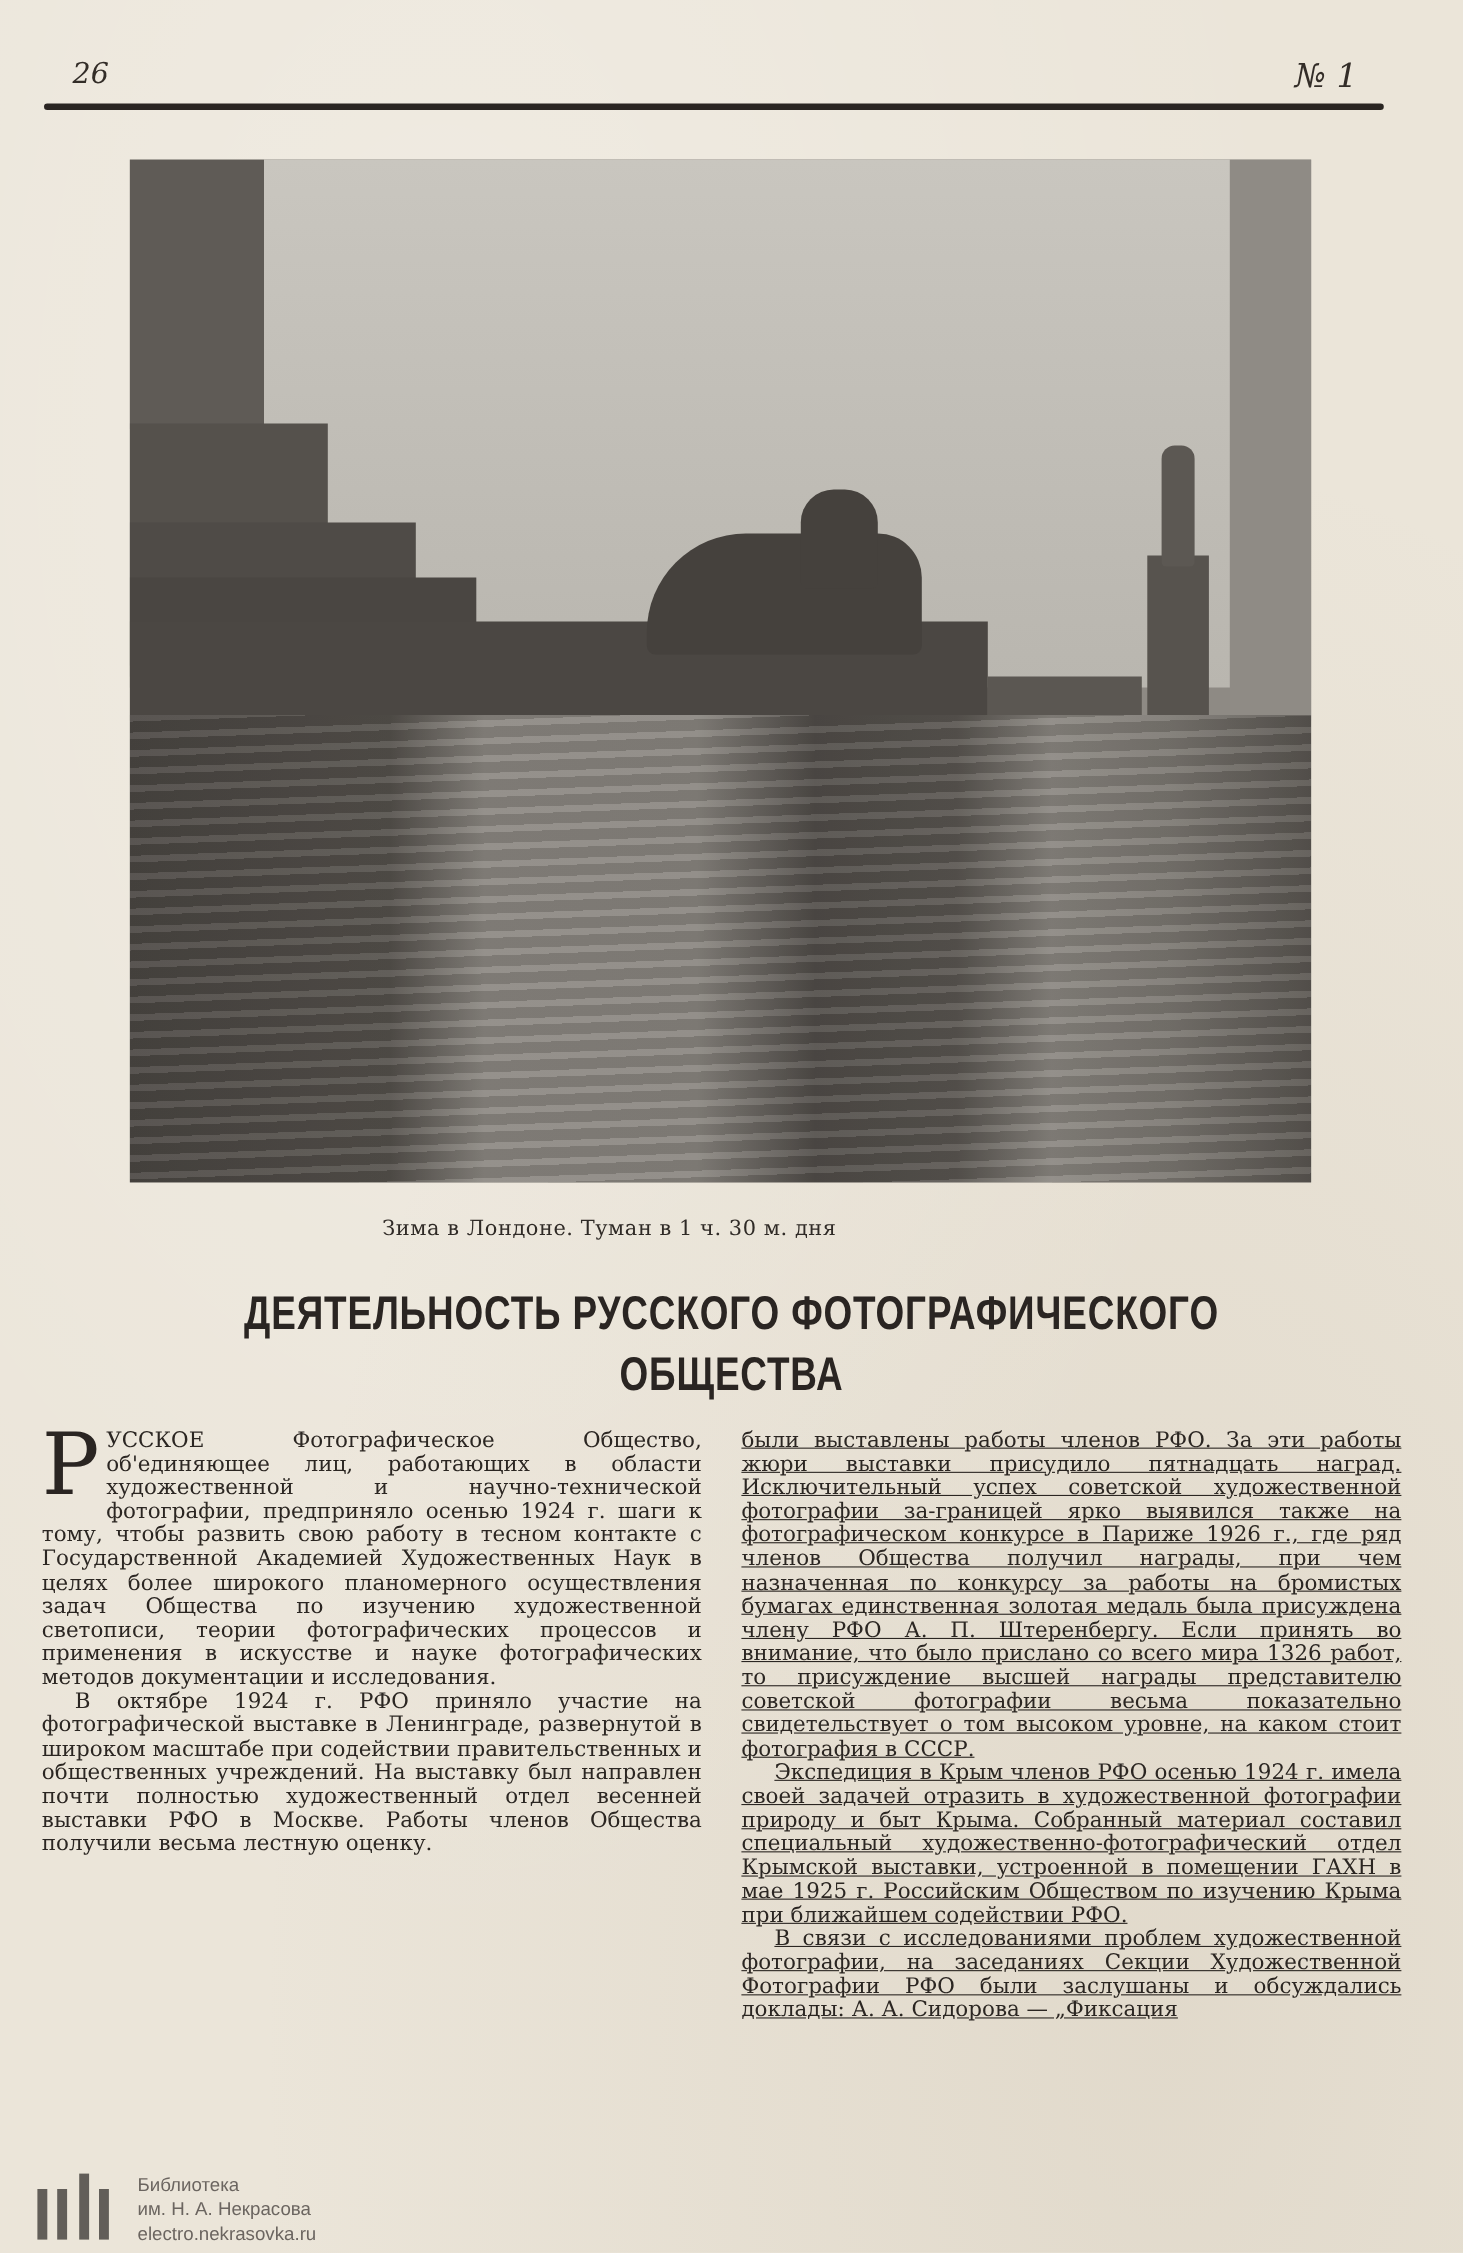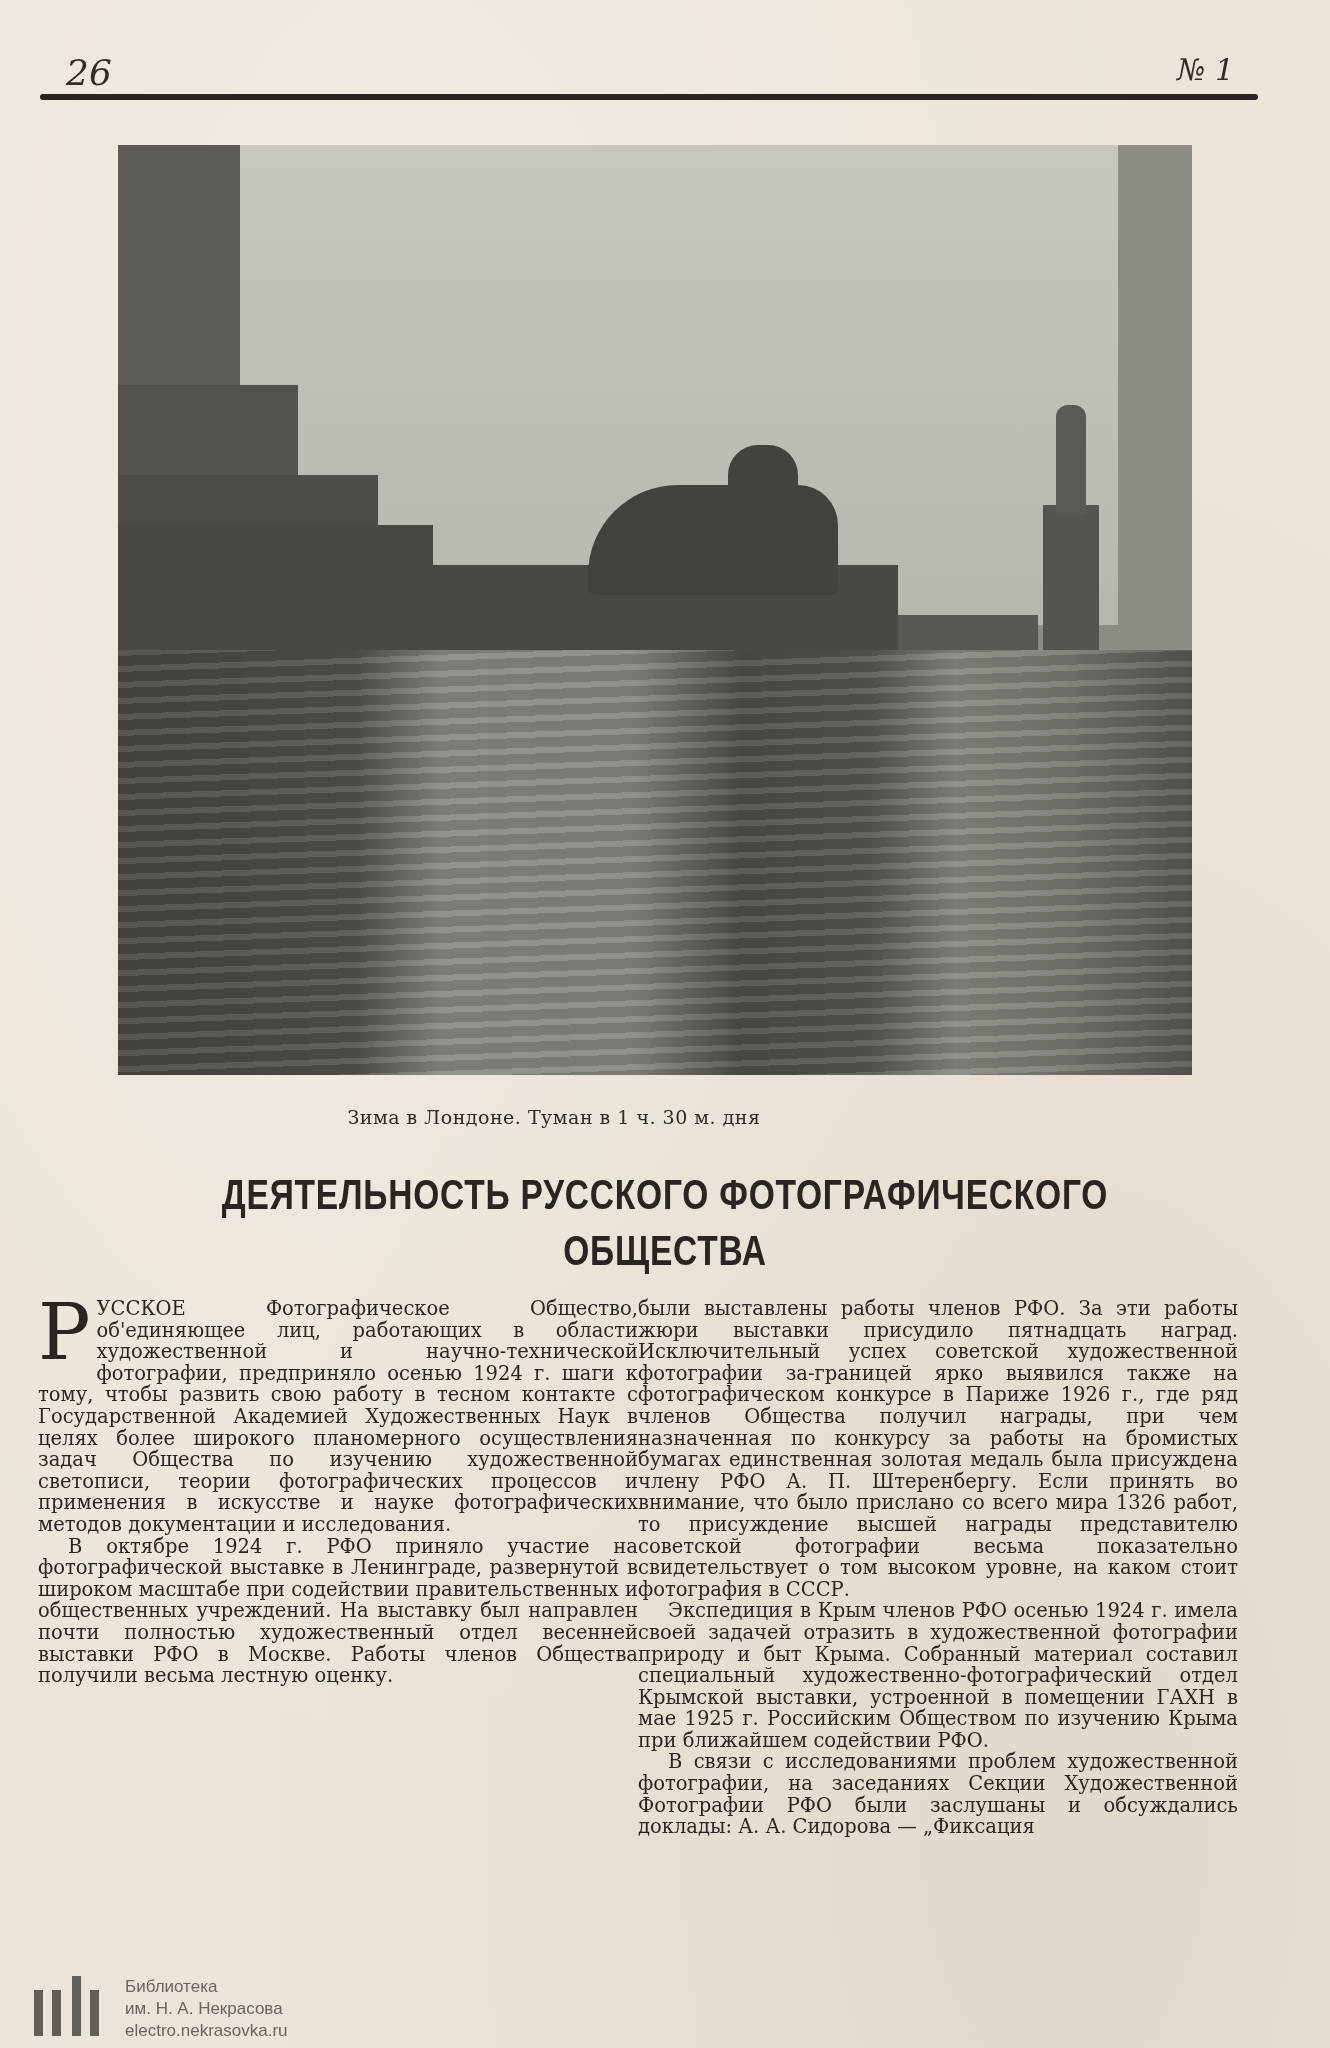--- a/index.html
+++ b/index.html
@@ -13,21 +13,21 @@
     .page-bg {
       position: absolute; inset: 0;
       background:
         radial-gradient(ellipse at 30% 20%, rgba(255,255,255,0.25), rgba(0,0,0,0) 60%),
         radial-gradient(ellipse at 80% 90%, rgba(180,165,140,0.18), rgba(0,0,0,0) 55%),
         #ebe5d9;
     }
     .header {
       position: absolute; left: 58px; top: 48px; width: 1200px; height: 46px;
     }
-    .header .pg { position: absolute; left: 8px; top: 4px; font-size: 36px; font-style: italic; color: #332d28; }
+    .header .pg { position: absolute; left: 8px; top: 4px; font-size: 26px; font-style: italic; color: #332d28; }
     .header .title {
       position: absolute; left: 0; right: 0; top: 4px; text-align: center;
       font-size: 30px; font-style: italic; letter-spacing: 7px; color: #332d28;
     }
     .header .issue { position: absolute; right: 24px; top: 4px; font-size: 30px; font-style: italic; color: #332d28; }
     .header-rule {
       position: absolute; left: 40px; top: 94px; width: 1218px; height: 6px;
       background: #2a2522; border-radius: 3px;
     }
     
@@ -61,21 +61,21 @@
       position: absolute; left: 60px; width: 1210px; top: 1166px; text-align: center;
       font-family: "Liberation Sans", sans-serif; font-weight: bold;
       font-size: 43px; line-height: 56px; color: #2a2522;
       transform: scaleX(0.78); transform-origin: center top; letter-spacing: 1px;
     }
     .col {
       position: absolute; top: 1298px; width: 600px;
       font-size: 19.5px; line-height: 21.6px; text-align: justify; color: #2b2622;
     }
     .col.left { left: 38px; }
-    .col.right { left: 638px; }
+    .col.right { left: 674px; text-decoration: underline; }
     .col p { margin: 0; text-indent: 30px; }
     .col p.first { text-indent: 0; }
     .dropcap {
       float: left; font-size: 78px; line-height: 64px; margin: 2px 6px 0 0;
       font-family: "DejaVu Serif", serif; color: #2a2522;
     }
     .watermark {
       position: absolute; left: 32px; top: 1966px; height: 80px; width: 300px;
     }
     .wm-bars span {

